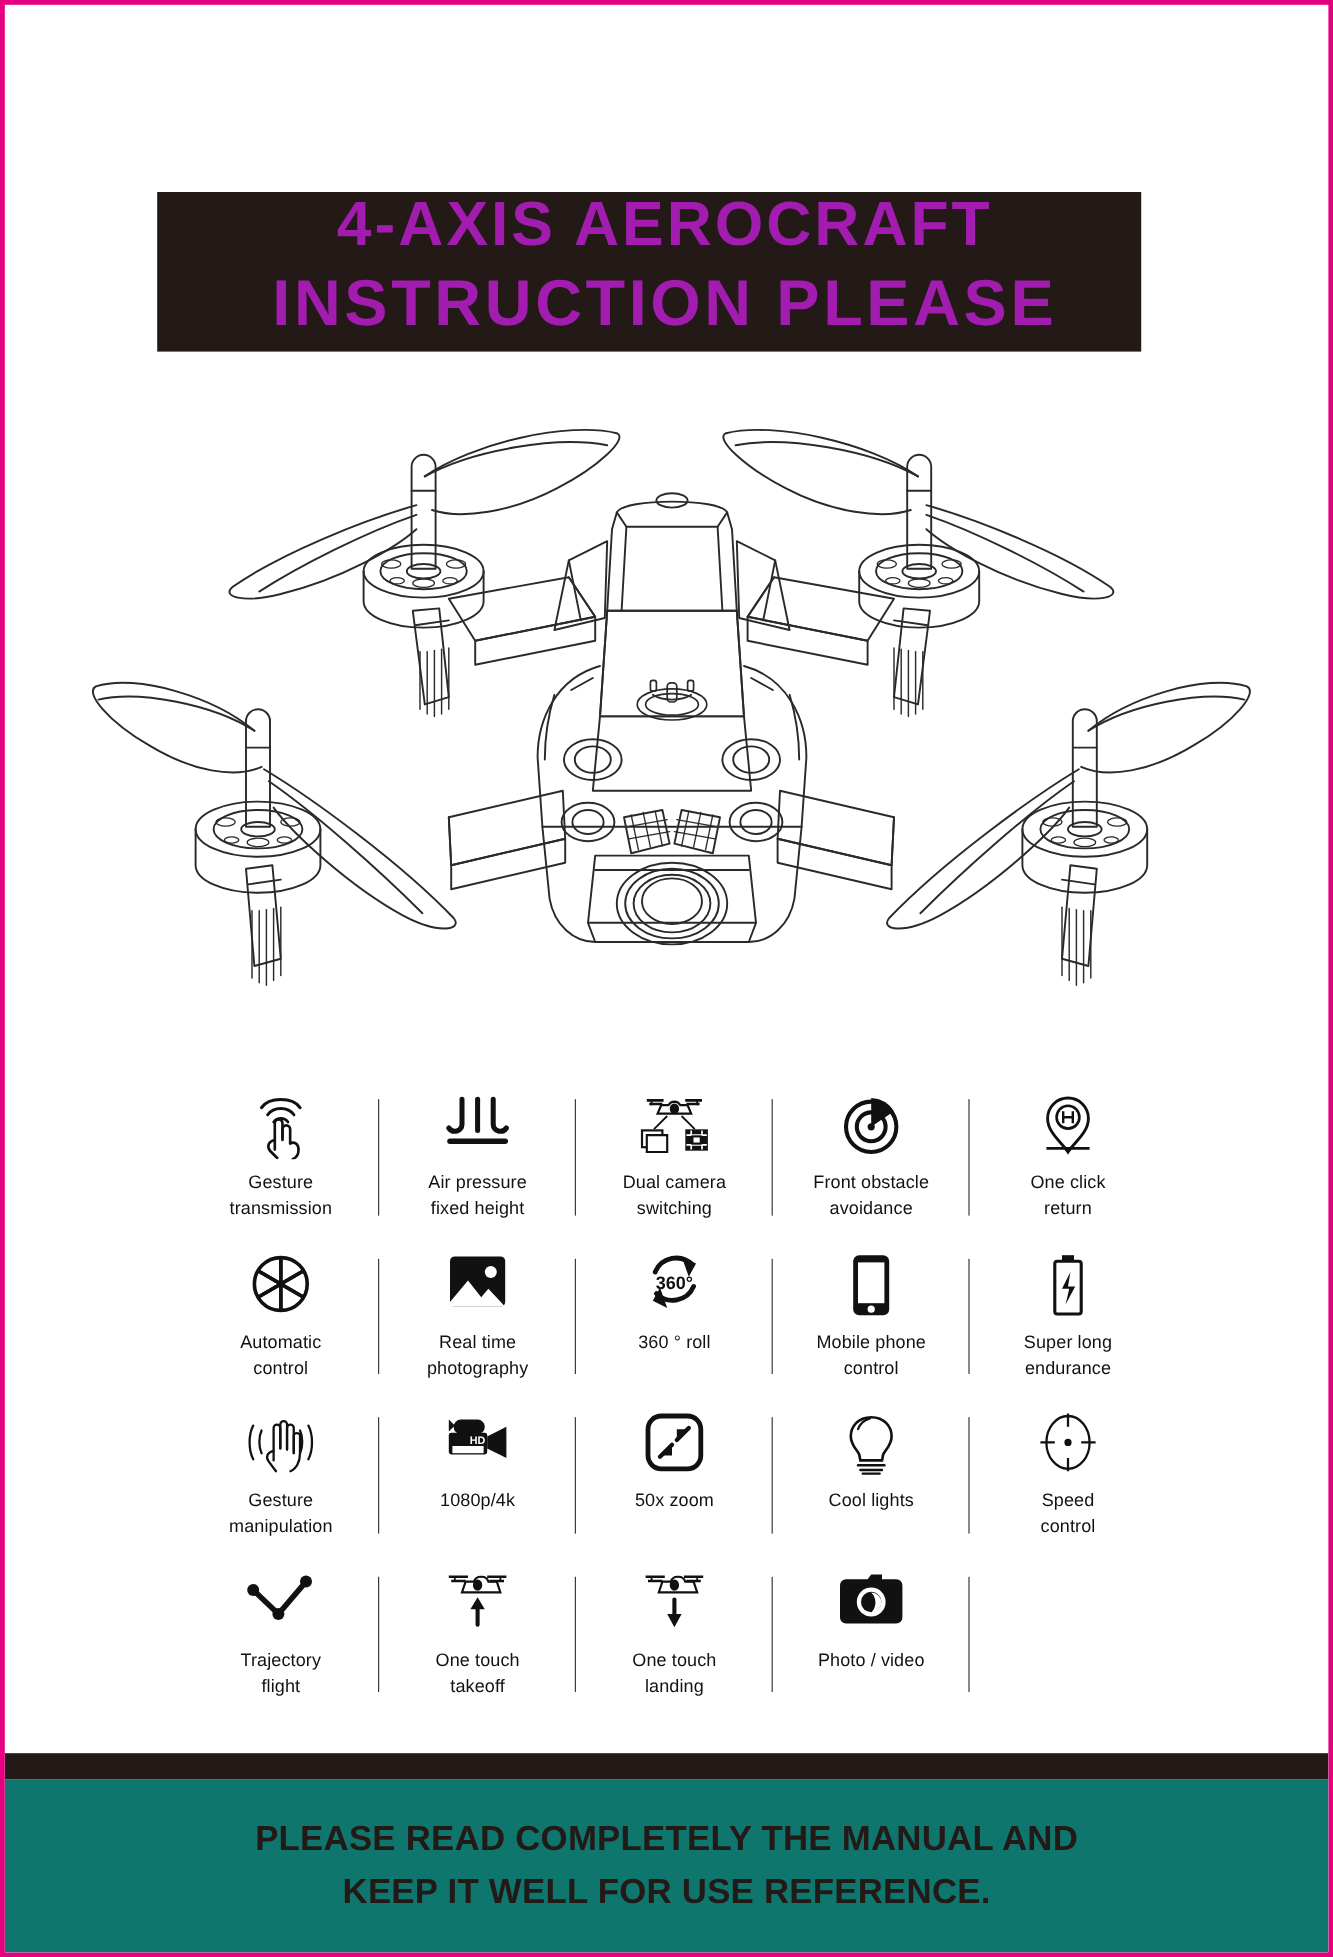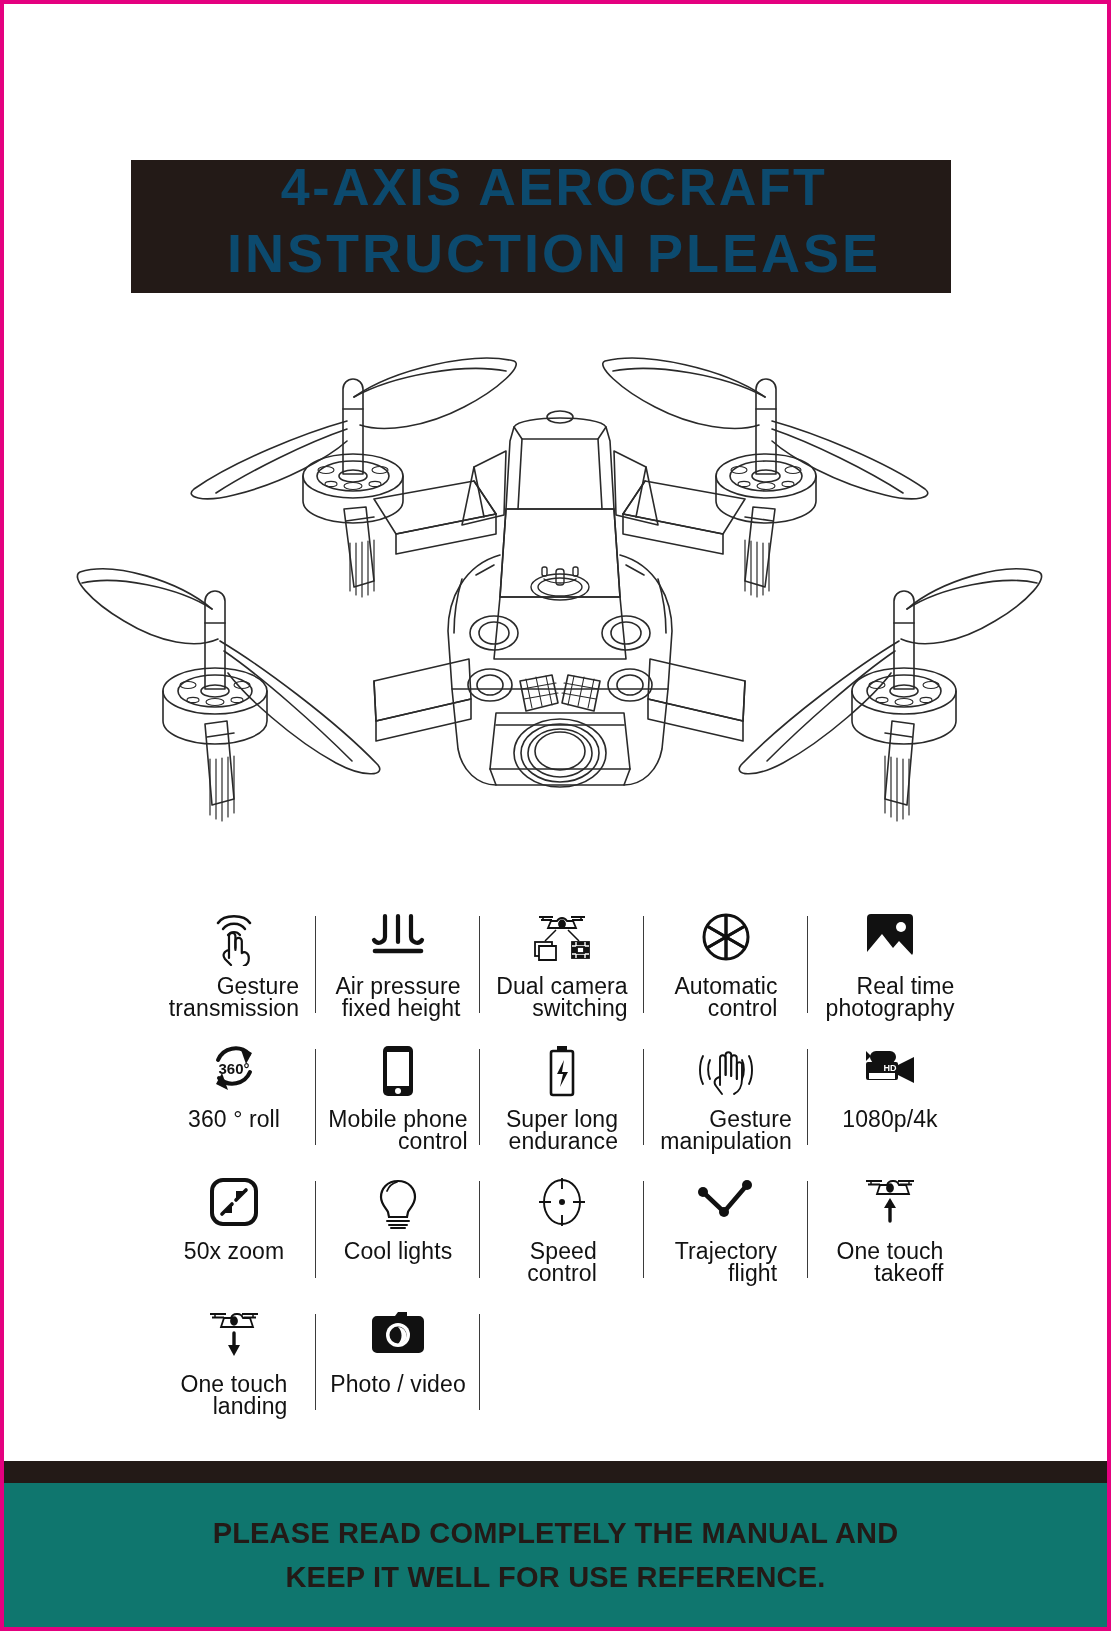--- a/index.html
+++ b/index.html
@@ -28,21 +28,21 @@
     width: 820px;
     height: 133px;
     background: #231a17;
   }
   .title-text {
     position: absolute;
     left: 100px;
     top: 150px;
     width: 900px;
     text-align: center;
-    color: #0c4a6e;
+    color: #a21caf;
     font-weight: bold;
     font-size: 52px;
     line-height: 66px;
     letter-spacing: 2.5px;
     z-index: 3;
     pointer-events: none;
   }
   .title-line { display: block; white-space: nowrap; }
   .title-line.l2 { font-size: 54px; letter-spacing: 3px; }
 
@@ -88,22 +88,22 @@
   }
   .cell-icon {
     height: 58px;
     display: flex;
     align-items: flex-start;
     justify-content: center;
     margin-bottom: 7px;
   }
   .cell-icon svg { display: block; }
   .cell-label {
-    text-align: right;
-    font-size: 23px;
+    text-align: center;
+    font-size: 15px;
     line-height: 22px;
     color: #121212;
     letter-spacing: 0.1px;
     max-width: 150px;
   }
 
   
   .footer-bar {
     position: absolute;
     left: 0;
@@ -407,21 +407,49 @@
           </g>
           <rect x="48" y="37" width="7" height="6" fill="#fff"></rect>
         </svg>
       </div>
       <div class="cell-label">
         <span>Dual camera</span><br>
         <span>switching</span>
       </div>
     </div>
 
-
+    <div class="cell">
+      <div class="cell-icon">
+        <svg width="54" height="54" viewBox="0 0 54 54" fill="none" stroke="#111" stroke-width="3.4">
+          <circle cx="27" cy="29" r="21"></circle>
+          <circle cx="27" cy="29" r="12"></circle>
+          <circle cx="27" cy="29" r="3" fill="#111" stroke="none"></circle>
+          <path d="M27 29 L27 5 A24 24 0 0 1 46 16 Z" fill="#111" stroke="none"></path>
+        </svg>
+      </div>
+      <div class="cell-label">
+        <span>Front obstacle</span><br>
+        <span>avoidance</span>
+      </div>
+    </div>
+
+    <div class="cell">
+      <div class="cell-icon">
+        <svg width="50" height="58" viewBox="0 0 50 58" fill="none" stroke="#111" stroke-width="2.4">
+          <path d="M25 5 a17 17 0 0 1 17 17 c0 12 -12 20 -17 28 -5 -8 -17 -16 -17 -28 A17 17 0 0 1 25 5 Z"></path>
+          <circle cx="25" cy="21" r="9.5" stroke-width="2.2"></circle>
+          <path d="M21 16 v10 M29 16 v10 M21 21 h8" stroke-width="2"></path>
+          <path d="M7 47 H43" stroke-width="2.2"></path>
+        </svg>
+      </div>
+      <div class="cell-label">
+        <span>One click</span><br>
+        <span>return</span>
+      </div>
+    </div>
 
     <div class="cell">
       <div class="cell-icon">
         <svg width="54" height="54" viewBox="0 0 54 54" fill="none" stroke="#111" stroke-width="3">
           <circle cx="27" cy="27" r="22"></circle>
           <path d="M27 5 L27 27 L46 16"></path>
           <path d="M46 16 L27 27 L46 38"></path>
           <path d="M46 38 L27 27 L27 49"></path>
           <path d="M27 49 L27 27 L8 38"></path>
           <path d="M8 38 L27 27 L8 16"></path>

